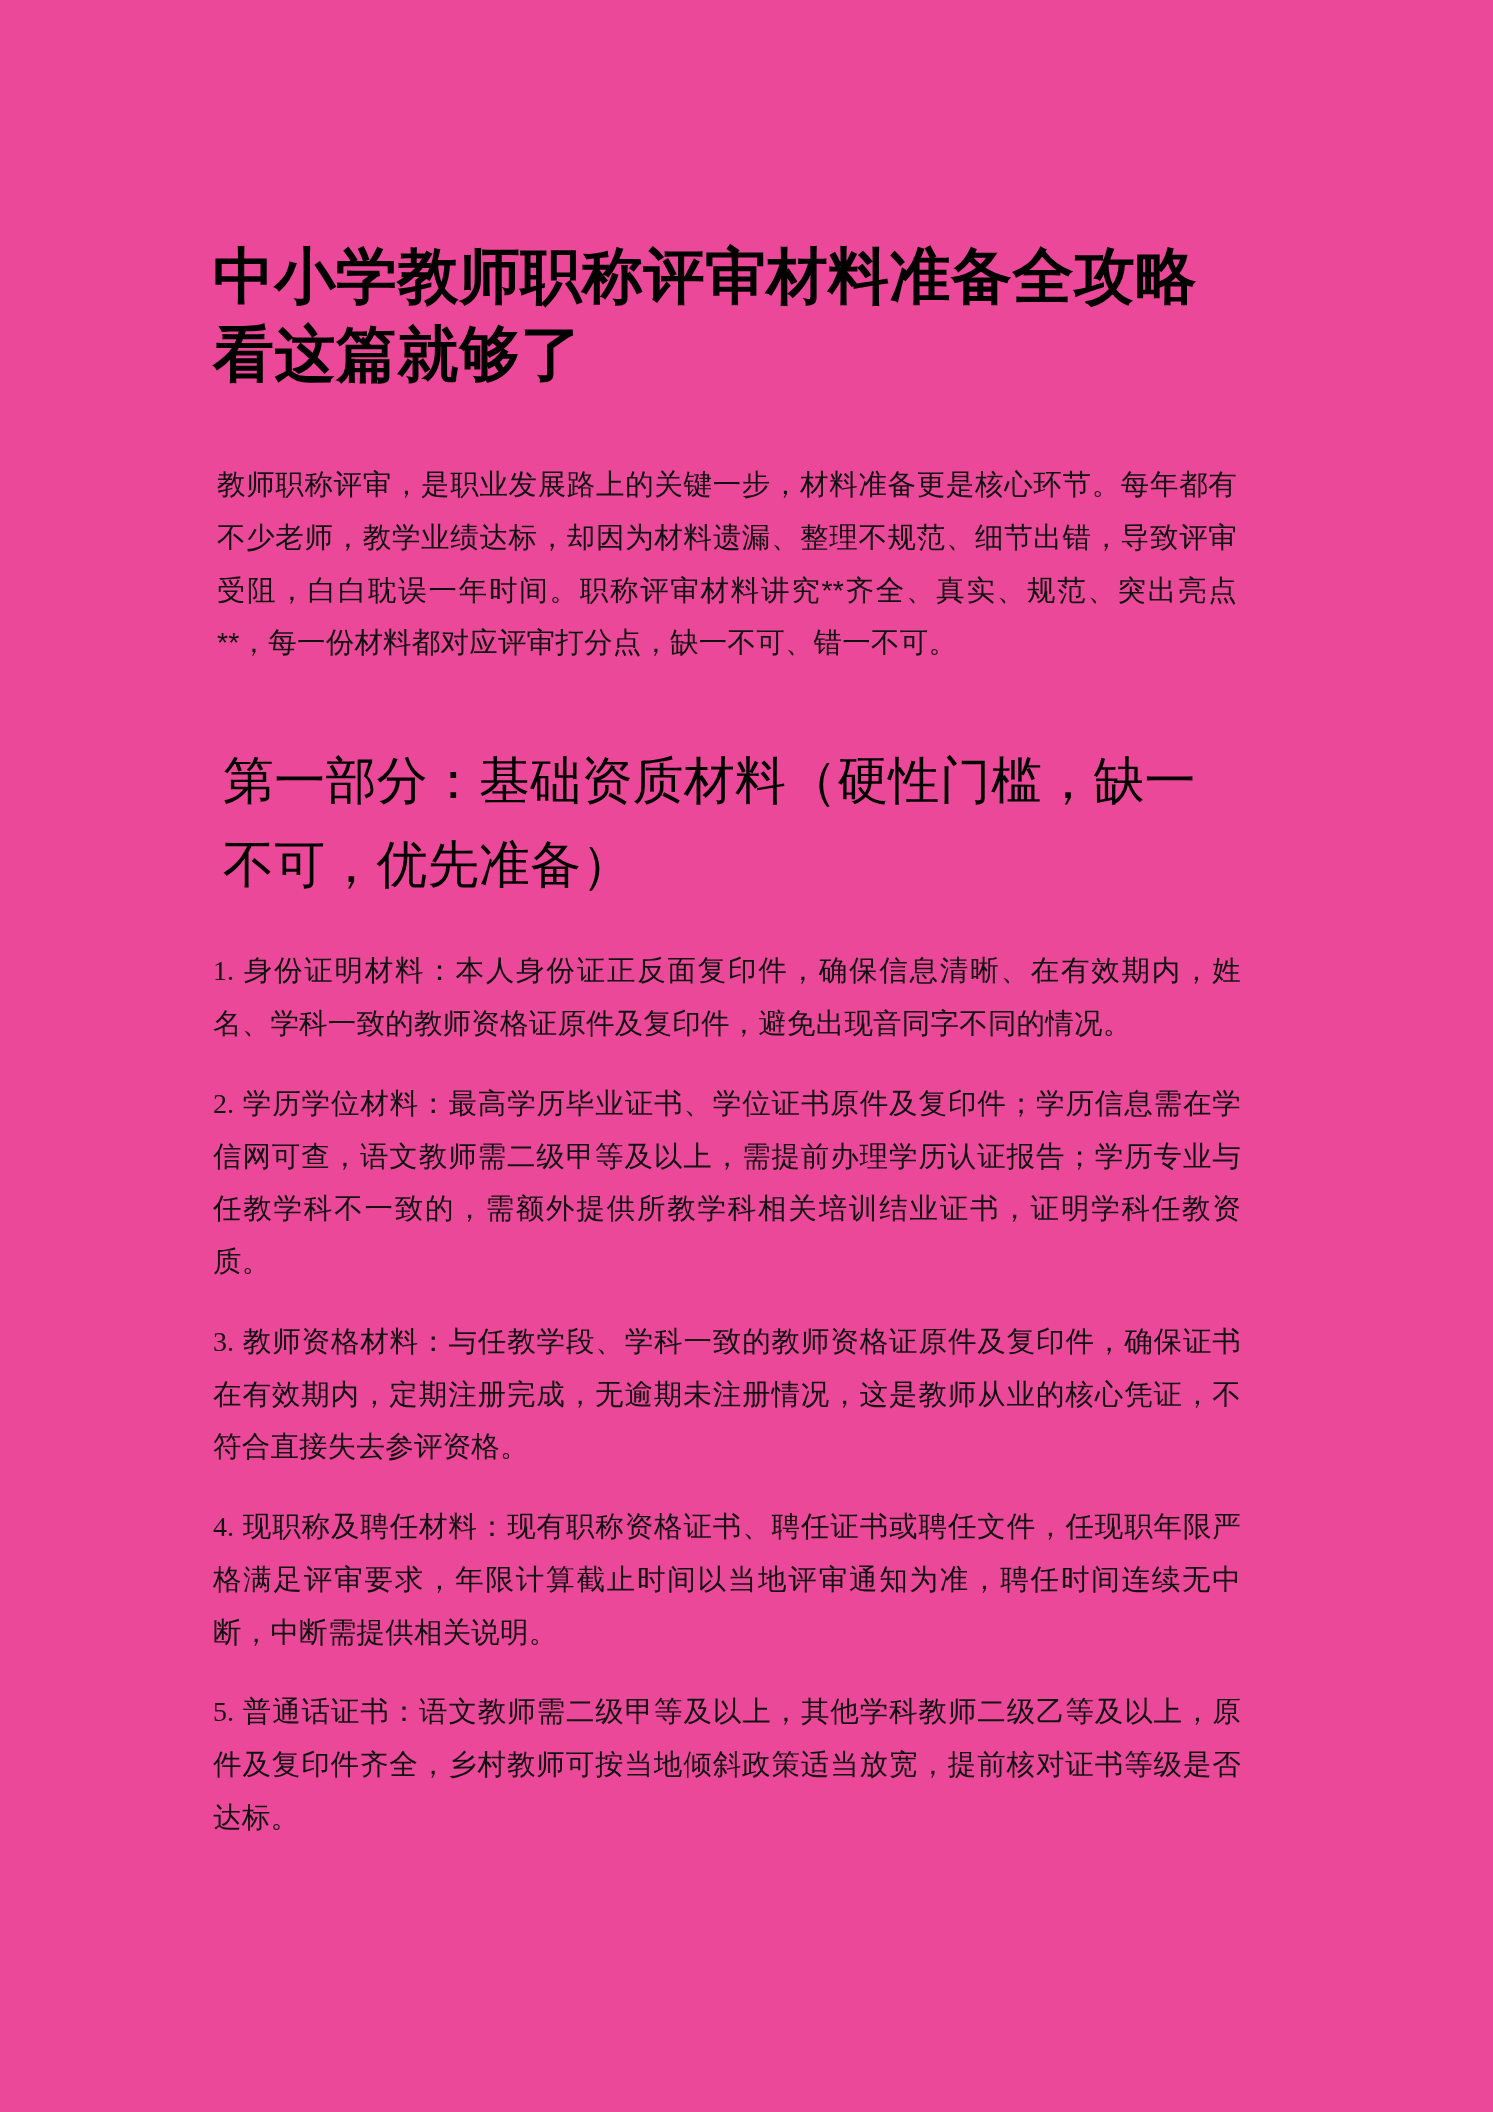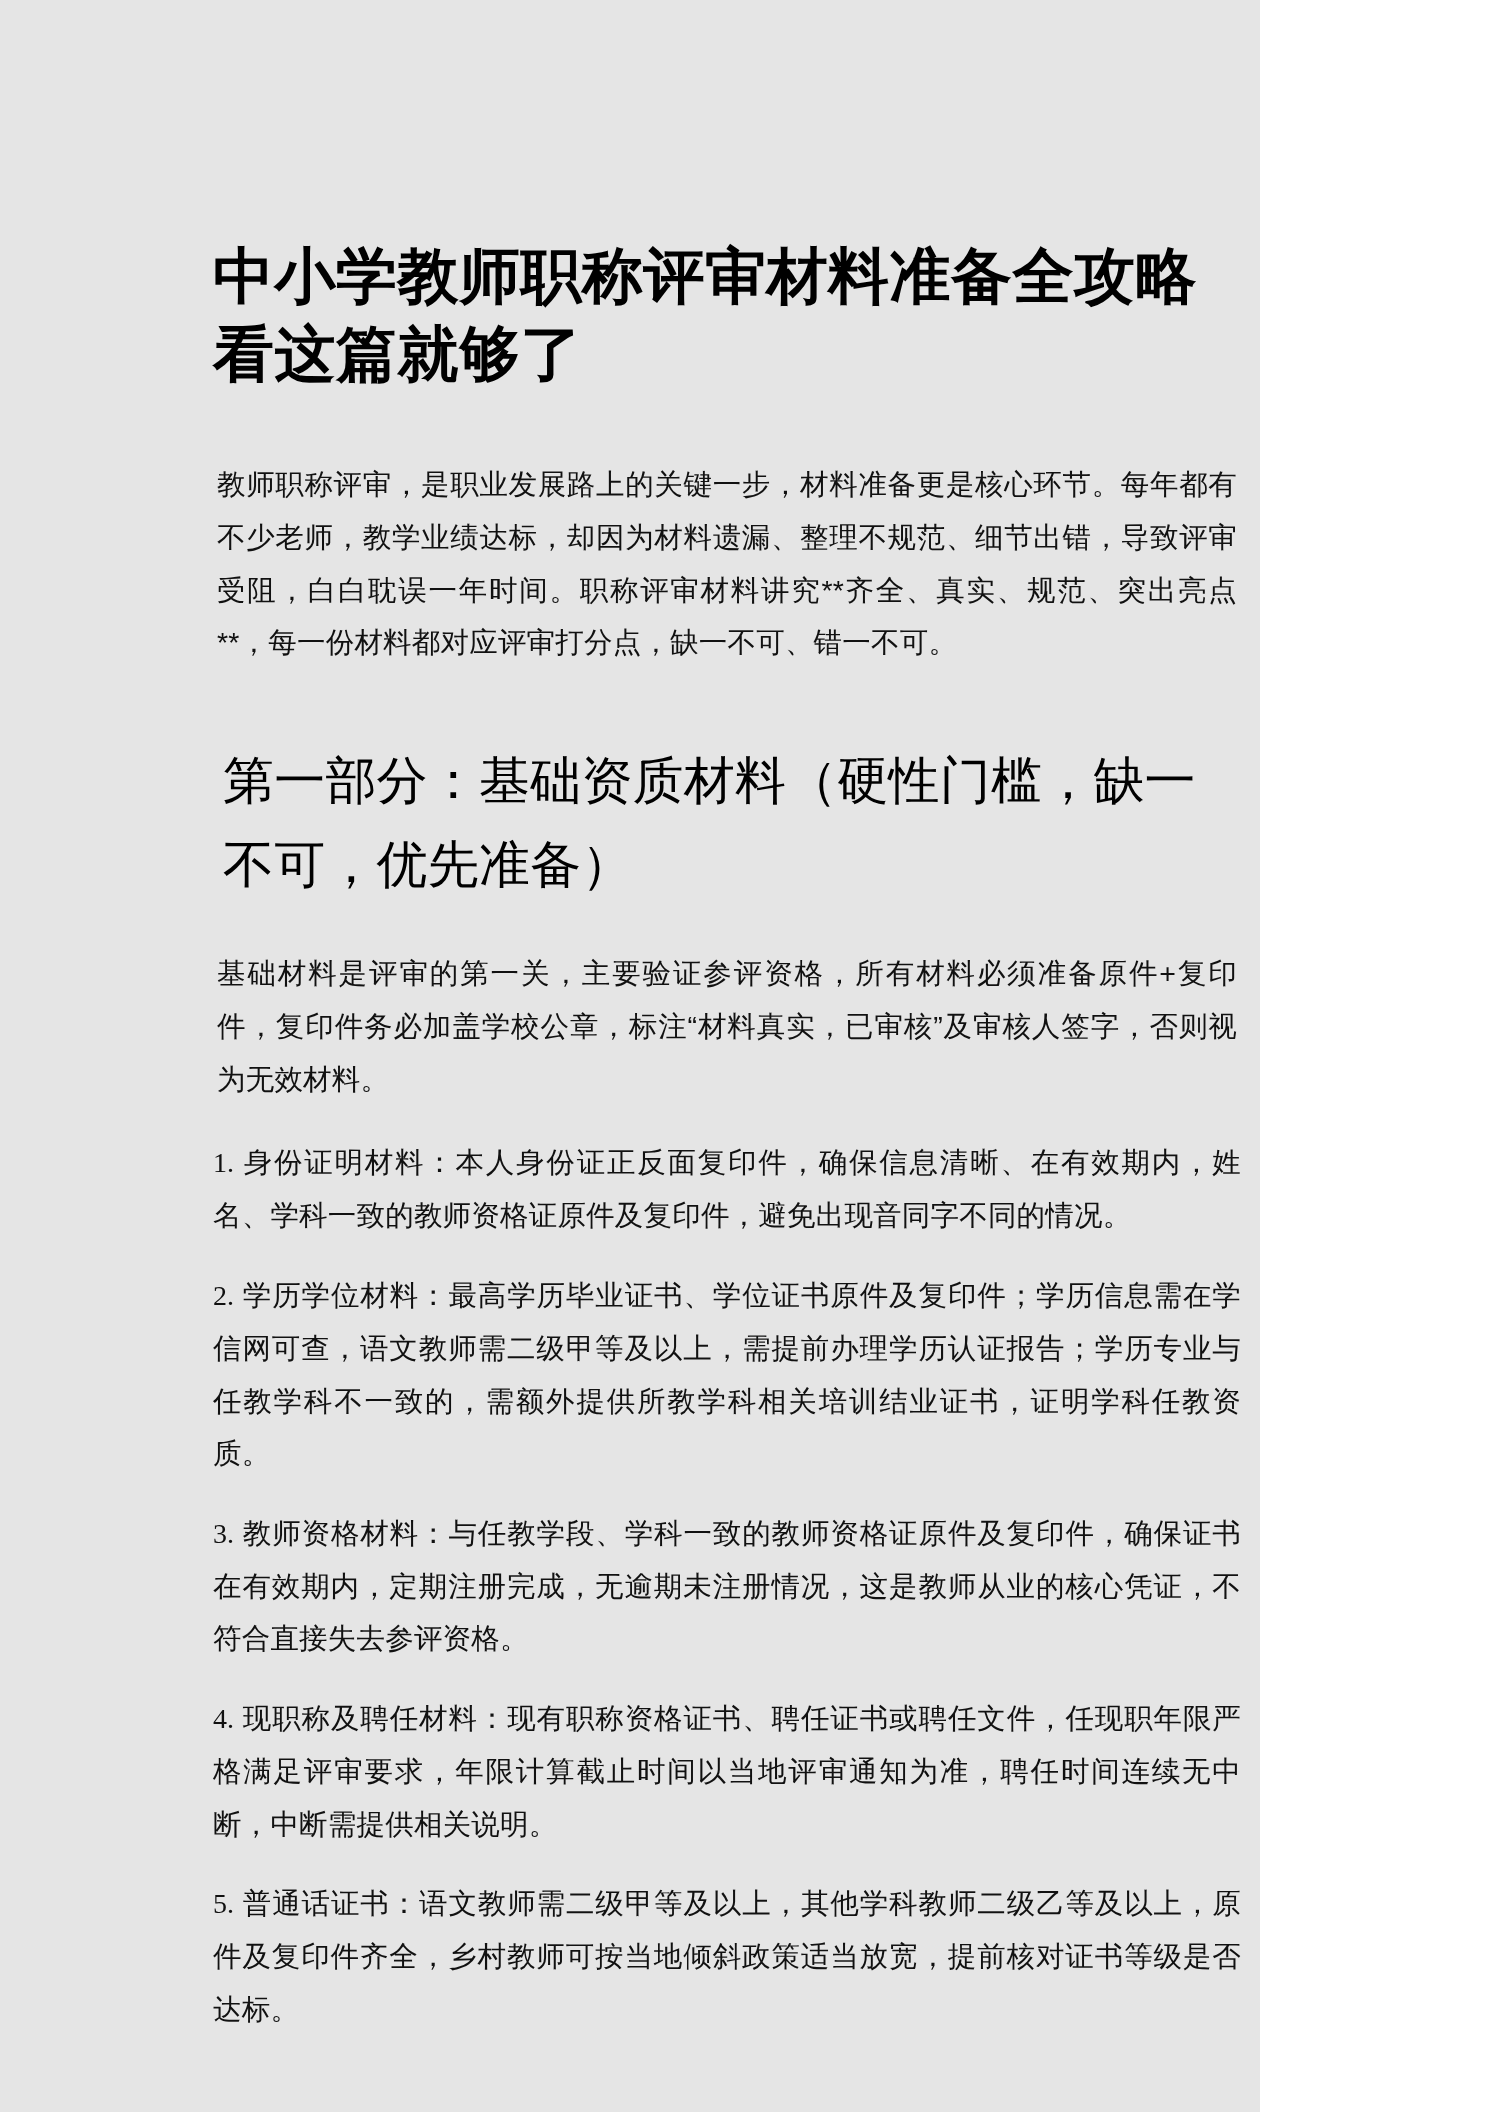--- a/index.html
+++ b/index.html
@@ -6,23 +6,23 @@
     margin: 0;
     padding: 0;
     background: #ffffff;
   }
   body {
     font-family: "Liberation Sans", "DejaVu Sans", sans-serif;
     color: #000000;
   }
   .page {
     position: relative;
-    width: 1260px;
+    width: 1493px;
     height: 2112px;
-    background: #e5e5e5;
+    background: #ec4899;
     box-sizing: border-box;
     overflow: hidden;
   }
   .content {
     position: absolute;
     left: 213px;
     top: 0;
     width: 1028px;
   }
   
@@ -87,21 +87,20 @@
 <div class="page">
   <div class="content">
 
     <h1 class="doc-title">中小学教师职称评审材料准备全攻略看这篇就够了</h1>
 
     <p class="para first">教师职称评审，是职业发展路上的关键一步，材料准备更是核心环节。每年都有不少老师，教学业绩达标，却因为材料遗漏、整理不规范、细节出错，导致评审受阻，白白耽误一年时间。职称评审材料讲究**齐全、真实、规范、突出亮点**，每一份材料都对应评审打分点，缺一不可、错一不可。</p>
 
 
     <h2 class="section-heading">第一部分：基础资质材料（硬性门槛，缺一不可，优先准备）</h2>
 
-    <p class="para section-intro">基础材料是评审的第一关，主要验证参评资格，所有材料必须准备原件+复印件，复印件务必加盖学校公章，标注“材料真实，已审核”及审核人签字，否则视为无效材料。</p>
 
     <p class="list-item"><span class="num">1.</span> <span>身份证明材料：本人身份证正反面复印件，确保信息清晰、在有效期内，姓名、学科一致的教师资格证原件及复印件，避免出现音同字不同的情况。</span></p>
 
     <p class="list-item"><span class="num">2.</span> <span>学历学位材料：最高学历毕业证书、学位证书原件及复印件；学历信息需在学信网可查，语文教师需二级甲等及以上，需提前办理学历认证报告；学历专业与任教学科不一致的，需额外提供所教学科相关培训结业证书，证明学科任教资质。</span></p>
 
     <p class="list-item"><span class="num">3.</span> <span>教师资格材料：与任教学段、学科一致的教师资格证原件及复印件，确保证书在有效期内，定期注册完成，无逾期未注册情况，这是教师从业的核心凭证，不符合直接失去参评资格。</span></p>
 
     <p class="list-item"><span class="num">4.</span> <span>现职称及聘任材料：现有职称资格证书、聘任证书或聘任文件，任现职年限严格满足评审要求，年限计算截止时间以当地评审通知为准，聘任时间连续无中断，中断需提供相关说明。</span></p>
 
     <p class="list-item"><span class="num">5.</span> <span>普通话证书：语文教师需二级甲等及以上，其他学科教师二级乙等及以上，原件及复印件齐全，乡村教师可按当地倾斜政策适当放宽，提前核对证书等级是否达标。</span></p>

